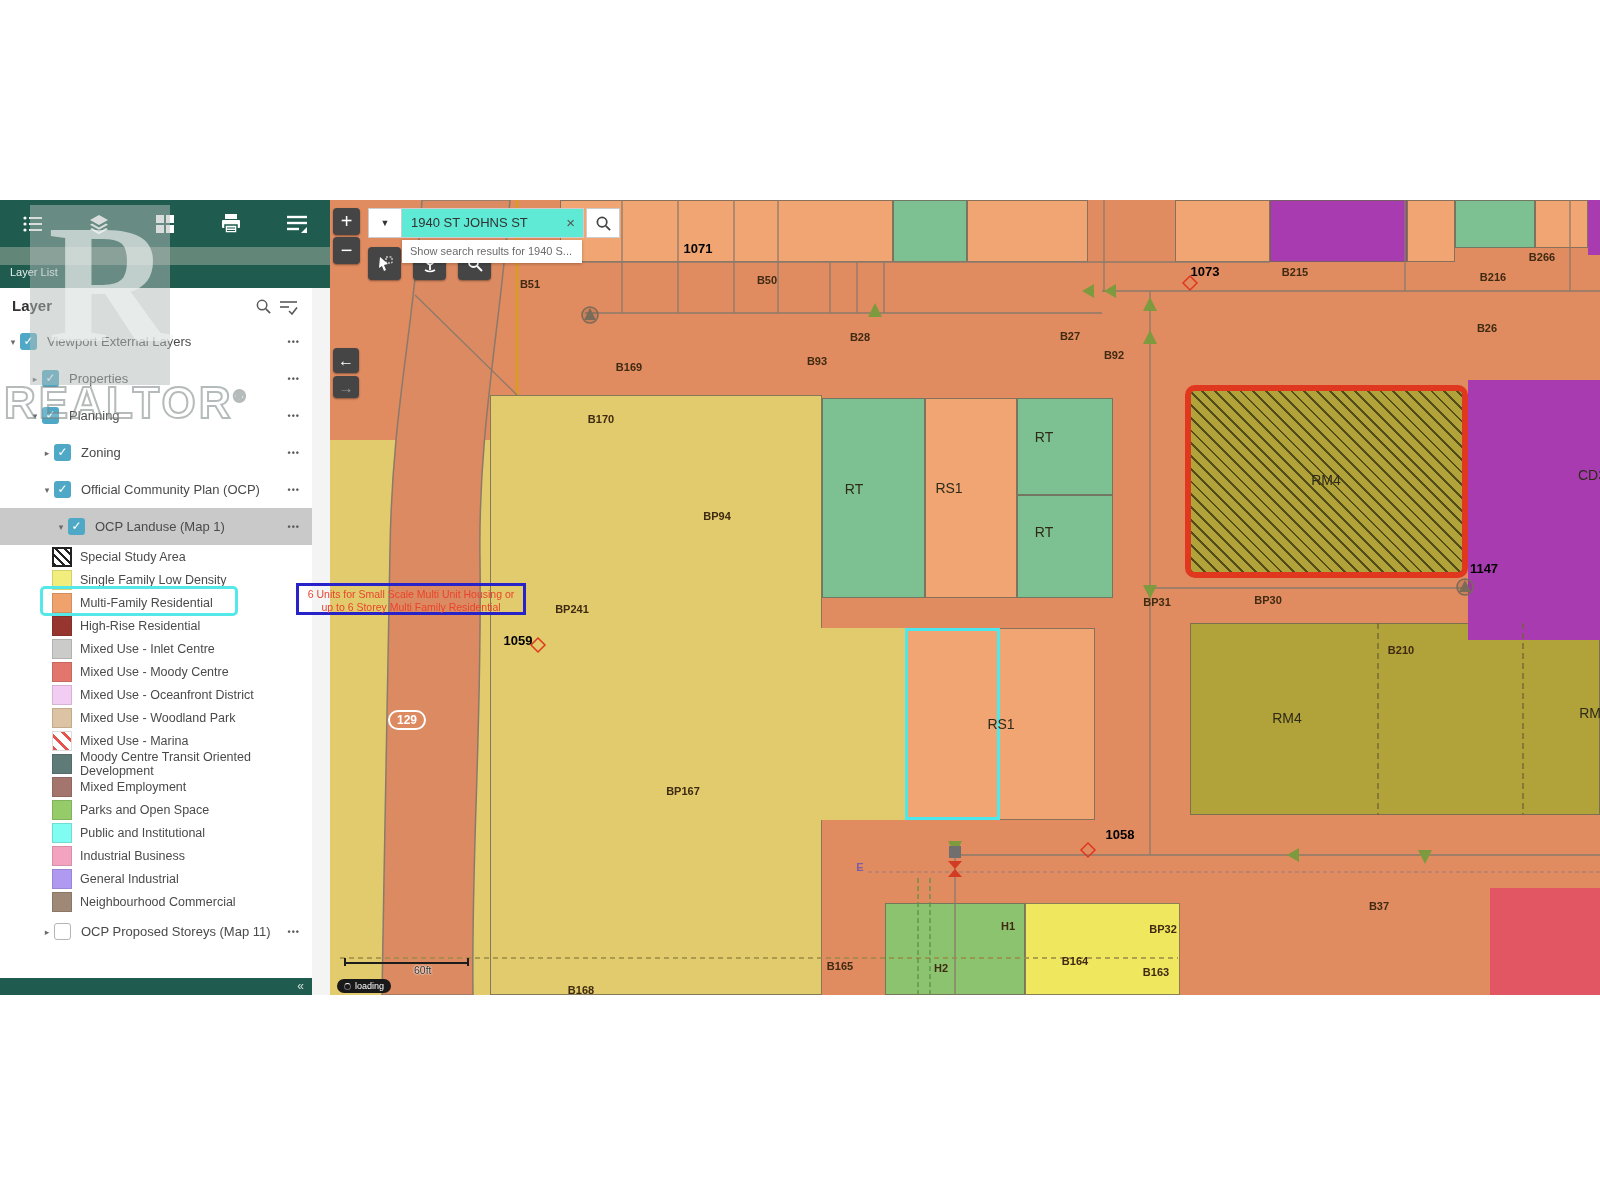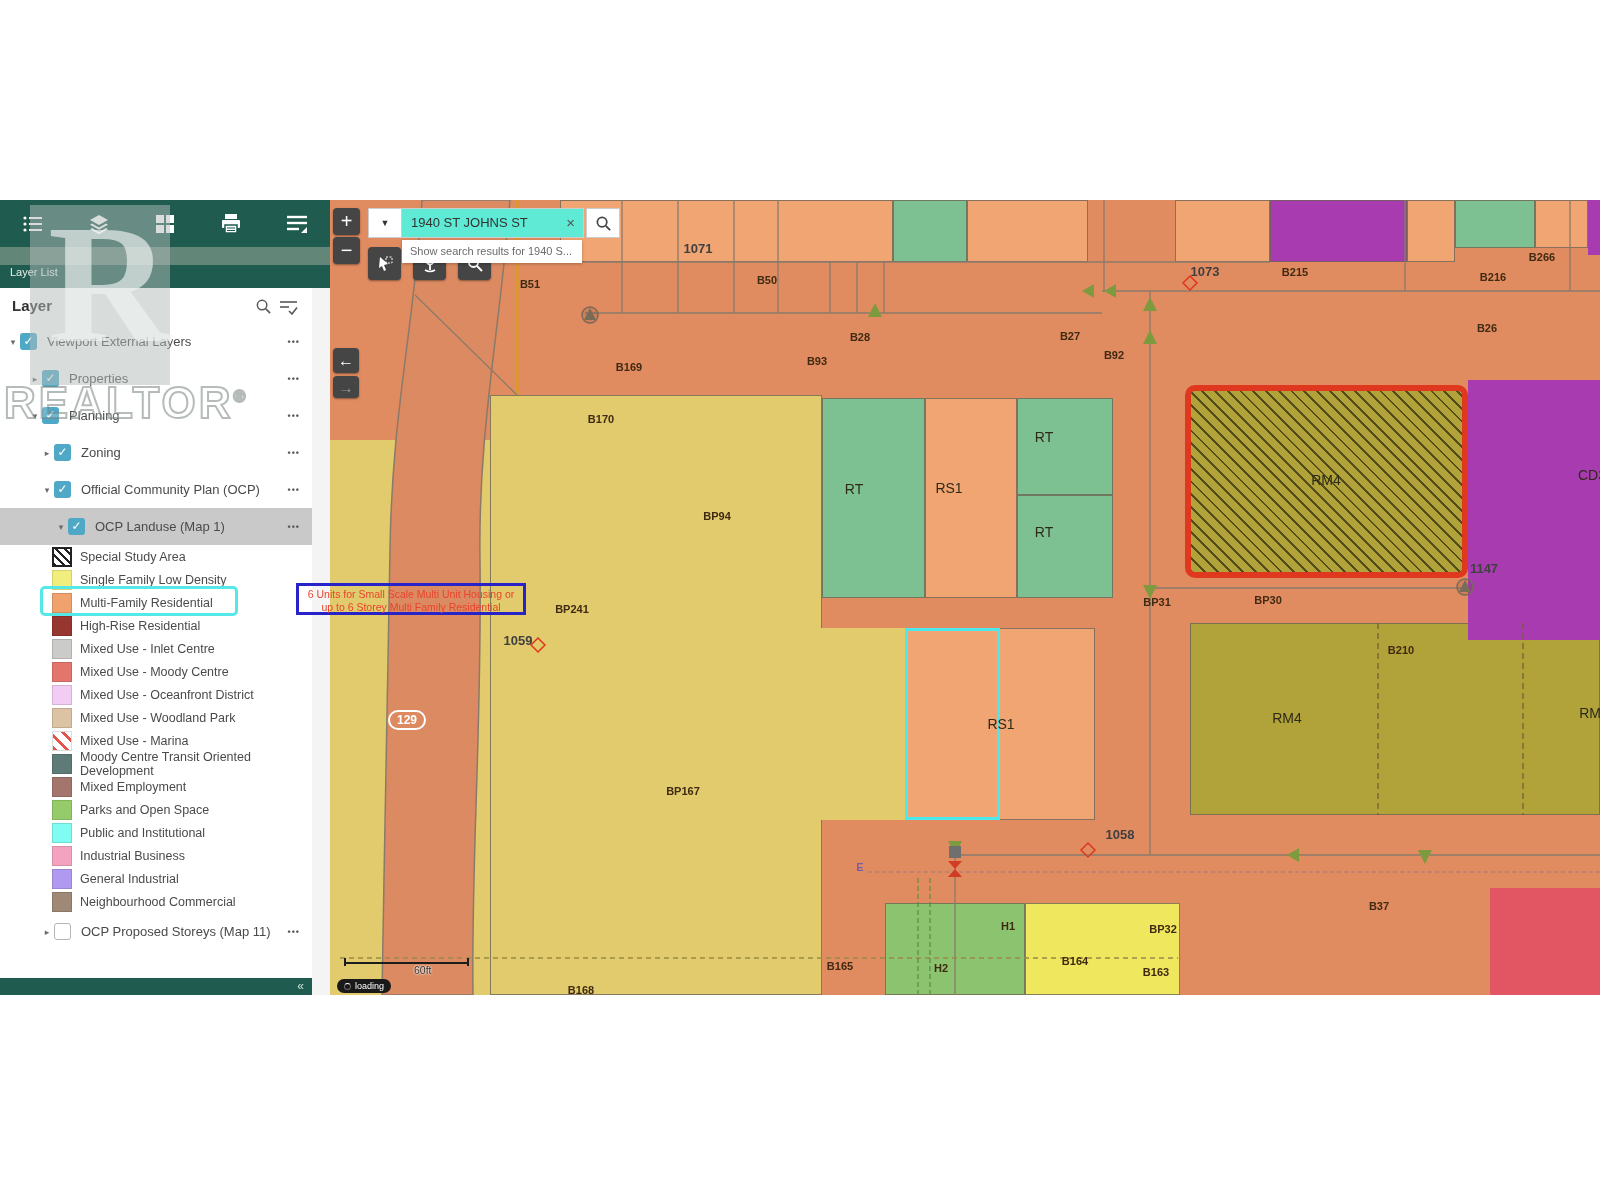--- a/index.html
+++ b/index.html
@@ -53,21 +53,21 @@
   .c-yellow { background:#E2CB6C; } .c-olive { background:#B1A23A; } .c-bgreen { background:#8CC36F; }
   .c-byellow { background:#EFE75E; } .c-crimson { background:#E25663; }
   #rm4-hatch { background-color:#B1A23A;
      background-image:repeating-linear-gradient(45deg, rgba(20,20,5,.6) 0 2px, transparent 2px 9px);
      border:6px solid #E0371F; border-radius:10px; }
   #cyan-select { border:3px solid #4BE9ED; }
   #mapsvg { position:absolute; left:0; top:0; z-index:5; }
   #labels { position:absolute; left:0; top:0; width:1270px; height:795px; z-index:6; }
   .mlabel { position:absolute; transform:translate(-50%,-50%); white-space:nowrap; }
   .mlabel.lbl { font-size:11px; font-weight:bold; color:#3F2A12; }
-  .mlabel.num { font-size:13px; font-weight:bold; color:#404040; }
+  .mlabel.num { font-size:13px; font-weight:bold; color:#000000; }
   .mlabel.zone { font-size:14px; color:#2e2a18; }
   .mlabel.ref { font-size:10.5px; font-weight:bold; color:#7a6820; }
   .mlabel.e { font-size:11px; font-weight:bold; color:#7B5EA7; }
   #shield { position:absolute; left:58px; top:510px; width:38px; height:20px; border:2px solid #fff; border-radius:10px;
      color:#fff; font-size:12px; font-weight:bold; text-align:center; line-height:16px; z-index:6;
      background:rgba(223,138,97,.55); }
   
   .mbtn { position:absolute; background:#454545; color:#fff; border-radius:4px; display:flex; align-items:center; justify-content:center; z-index:20; box-shadow:0 1px 2px rgba(0,0,0,.4); }
   #zoom-in { left:3px; top:8px; width:27px; height:27px; font-size:20px; }
   #zoom-out { left:3px; top:37px; width:27px; height:27px; font-size:20px; }

